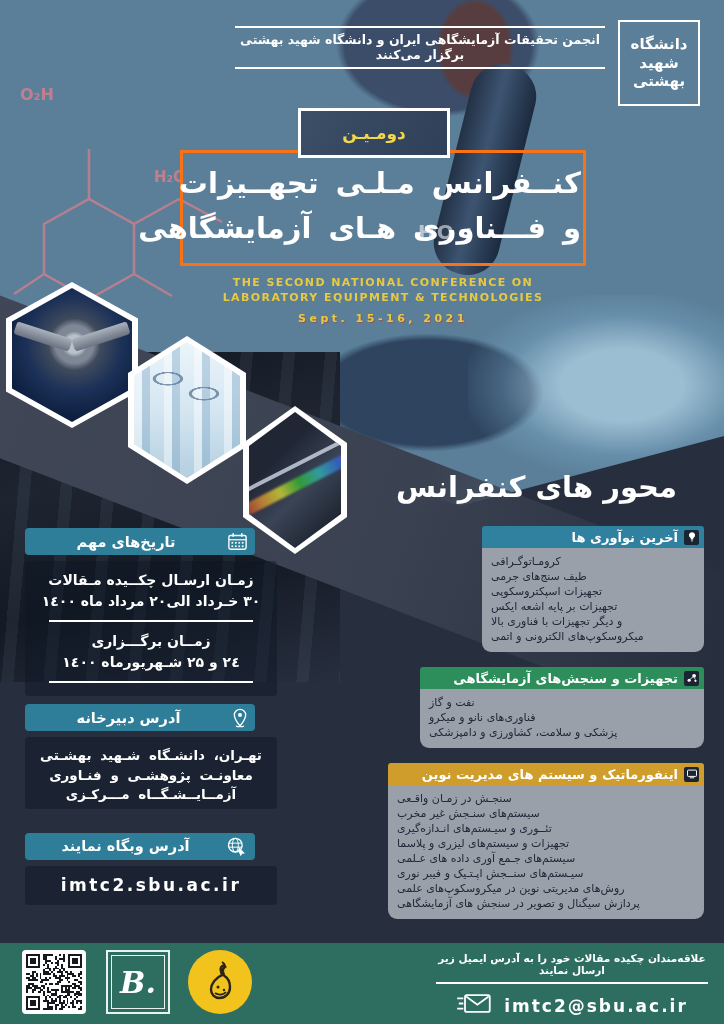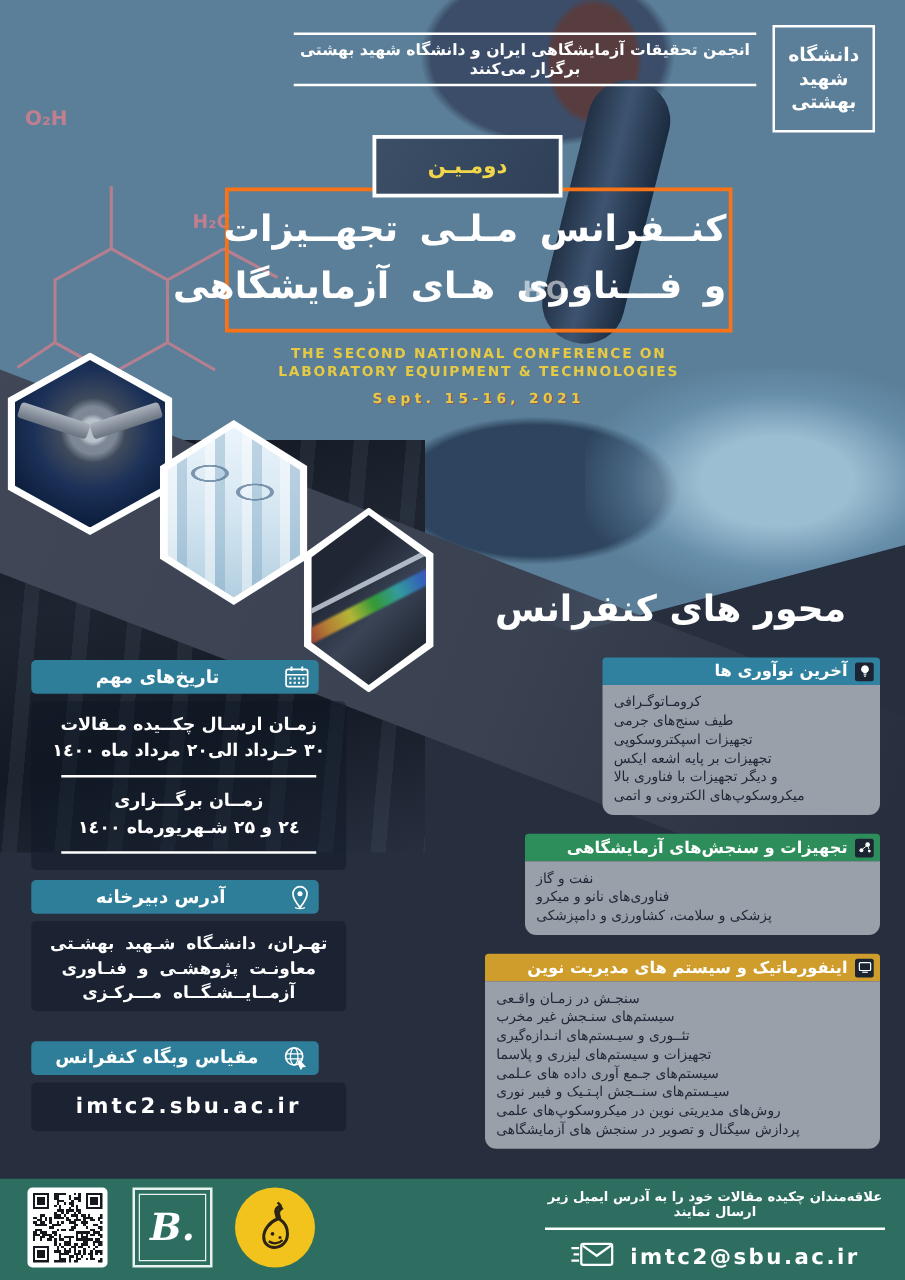--- a/index.html
+++ b/index.html
@@ -241,21 +241,21 @@
     <div class="mt24">
       <div class="lc-header" dir="rtl">
         <span class="lc-icon">
           <svg width="22" height="20" viewBox="0 0 26 24">
             <circle cx="11" cy="11" r="8.2" stroke="#fff" fill="none" stroke-width="1.6"></circle>
             <ellipse cx="11" cy="11" rx="3.6" ry="8.2" stroke="#fff" fill="none" stroke-width="1.2"></ellipse>
             <path d="M3.2 8.6h15.6M3.2 13.4h15.6" stroke="#fff" stroke-width="1.2"></path>
             <path d="M15.5 13.5l7 7.5-3.4.3-1.6 3-3.2-6.8z" fill="#fff"></path>
           </svg>
         </span>
-        <span class="lc-title">مقیاس وبگاه کنفرانس</span>
+        <span class="lc-title">آدرس وبگاه نمایند</span>
       </div>
       <div class="lc-body" style="padding:2px 4px 4px;">
         <div class="web-url">imtc2.sbu.ac.ir</div>
       </div>
     </div>
 
   </div>
 
   <div class="topics" dir="rtl">
     <div class="topics-heading">محور های کنفرانس</div>

